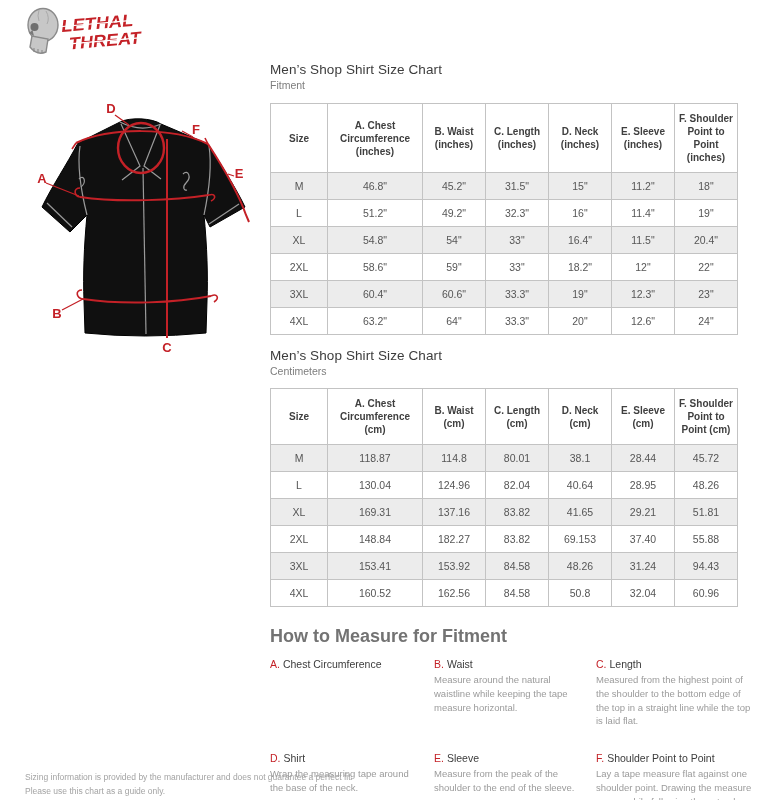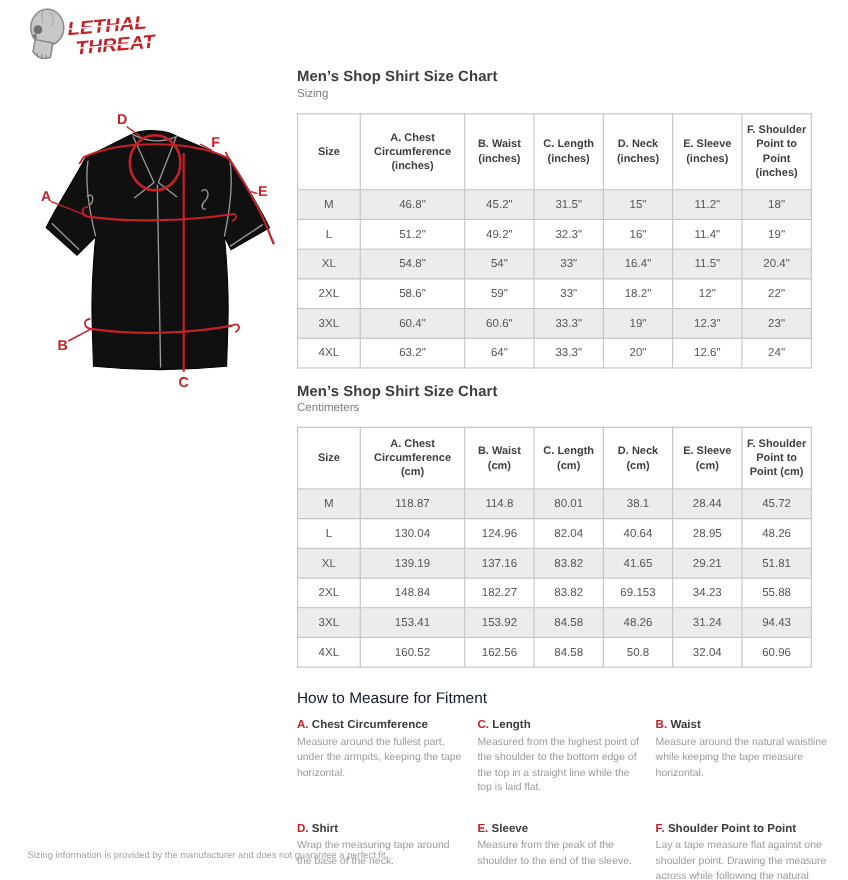--- a/index.html
+++ b/index.html
@@ -7,41 +7,41 @@
         font-family:"Liberation Sans",sans-serif;}
 
   
   .logo{position:absolute;left:22px;top:5px;width:120px;height:54px;}
 
   
   .diagram{position:absolute;left:25px;top:86px;width:235px;height:272px;}
 
   
   .sec-title{position:absolute;width:470px;}
-  .sec-title .t{font-size:13.5px;font-weight:bold;color:#3c3c3c;letter-spacing:.1px;}
+  .sec-title .t{font-size:13.5px;font-weight:normal;color:#3c3c3c;letter-spacing:.1px;}
   .sec-title .s{font-size:10.5px;color:#7d7d7d;margin-top:2px;}
   .pos-inches{left:270px;top:62px;}
   .pos-cm{left:270px;top:348px;}
 
   
   .sizetable{border-collapse:collapse;table-layout:fixed;width:468px;position:absolute;background:#fff;}
   .tbl-inches{left:270px;top:103px;}
   .tbl-cm{left:270px;top:388px;}
   .sizetable th,.sizetable td{border:1px solid #c3c3c3;text-align:center;vertical-align:middle;}
   .sizetable th{font-size:10px;font-weight:bold;color:#3f3f3f;padding:8px 3px;line-height:1.3;background:#fff;}
   .sizetable td{font-size:10.5px;color:#565656;padding:7px 3px;}
   .sizetable tbody tr:nth-child(odd) td{background:#ececec;}
   .sizetable th:first-child{width:50px;}
   .sizetable th:nth-child(2){width:88px;}
 
   
   .howto{position:absolute;left:270px;top:626px;width:478px;}
-  .howto .t{font-size:14px;font-weight:normal;color:#0f172a;margin-bottom:11px;}
+  .howto .t{font-size:18px;font-weight:bold;color:#737373;margin-bottom:11px;}
   .hm-grid{display:grid;grid-template-columns:152px 150px 158px;column-gap:12px;row-gap:24px;}
-  .hm-head{font-size:10.5px;font-weight:bold;color:#3c3c3c;margin-bottom:3px;}
+  .hm-head{font-size:10.5px;font-weight:normal;color:#3c3c3c;margin-bottom:3px;}
   .hm-letter{color:#c42127;margin-right:3px;}
   .hm-text{font-size:9.5px;color:#9b9b9b;line-height:1.45;}
 
   
   .footer{position:absolute;left:25px;top:770px;font-size:8.5px;color:#a3a3a3;line-height:1.65;}
 </style>
 </head>
 <body>
 
 <div class="page">
@@ -98,21 +98,21 @@
       <text x="171" y="48">F</text>
       <text x="17" y="97">A</text>
       <text x="214" y="92">E</text>
       <text x="32" y="232">B</text>
       <text x="142" y="266">C</text>
     </g>
   </svg>
 
   <div class="sec-title pos-inches">
     <div class="t">Men’s Shop Shirt Size Chart</div>
-    <div class="s">Sizing</div>
+    <div class="s">Fitment</div>
   </div>
   <table class="sizetable tbl-inches">
       <thead>
         <tr>
           <th>Size</th>
           <th>A. Chest Circumference (inches)</th>
           <th>B. Waist (inches)</th>
           <th>C. Length (inches)</th>
           <th>D. Neck (inches)</th>
           <th>E. Sleeve (inches)</th>
@@ -207,34 +207,34 @@
           <td>L</td>
           <td>130.04</td>
           <td>124.96</td>
           <td>82.04</td>
           <td>40.64</td>
           <td>28.95</td>
           <td>48.26</td>
         </tr>
         <tr>
           <td>XL</td>
-          <td>139.19</td>
+          <td>169.31</td>
           <td>137.16</td>
           <td>83.82</td>
           <td>41.65</td>
           <td>29.21</td>
           <td>51.81</td>
         </tr>
         <tr>
           <td>2XL</td>
           <td>148.84</td>
           <td>182.27</td>
           <td>83.82</td>
           <td>69.153</td>
-          <td>34.23</td>
+          <td>37.40</td>
           <td>55.88</td>
         </tr>
         <tr>
           <td>3XL</td>
           <td>153.41</td>
           <td>153.92</td>
           <td>84.58</td>
           <td>48.26</td>
           <td>31.24</td>
           <td>94.43</td>
@@ -249,42 +249,42 @@
           <td>60.96</td>
         </tr>
       </tbody>
     </table>
 
   <div class="howto">
     <div class="t">How to Measure for Fitment</div>
     <div class="hm-grid">
         <div class="hm-item">
           <div class="hm-head"><span class="hm-letter">A.</span><span class="hm-name">Chest Circumference</span></div>
-          <div class="hm-text">Measure around the fullest part, under the armpits, keeping the tape horizontal.</div>
+        </div>
+        <div class="hm-item">
+          <div class="hm-head"><span class="hm-letter">B.</span><span class="hm-name">Waist</span></div>
+          <div class="hm-text">Measure around the natural waistline while keeping the tape measure horizontal.</div>
         </div>
         <div class="hm-item">
           <div class="hm-head"><span class="hm-letter">C.</span><span class="hm-name">Length</span></div>
           <div class="hm-text">Measured from the highest point of the shoulder to the bottom edge of the top in a straight line while the top is laid flat.</div>
         </div>
         <div class="hm-item">
-          <div class="hm-head"><span class="hm-letter">B.</span><span class="hm-name">Waist</span></div>
-          <div class="hm-text">Measure around the natural waistline while keeping the tape measure horizontal.</div>
-        </div>
-        <div class="hm-item">
           <div class="hm-head"><span class="hm-letter">D.</span><span class="hm-name">Shirt</span></div>
           <div class="hm-text">Wrap the measuring tape around the base of the neck.</div>
         </div>
         <div class="hm-item">
           <div class="hm-head"><span class="hm-letter">E.</span><span class="hm-name">Sleeve</span></div>
           <div class="hm-text">Measure from the peak of the shoulder to the end of the sleeve.</div>
         </div>
         <div class="hm-item">
           <div class="hm-head"><span class="hm-letter">F.</span><span class="hm-name">Shoulder Point to Point</span></div>
           <div class="hm-text">Lay a tape measure flat against one shoulder point. Drawing the measure across while following the natural curve of the shoulder, reach to the opposite shoulder point.</div>
         </div>
       </div>
   </div>
 
   <div class="footer">
     <div>Sizing information is provided by the manufacturer and does not guarantee a perfect fit.</div>
+    <div>Please use this chart as a guide only.</div>
   </div>
 
 </div>
 
 </body></html>

